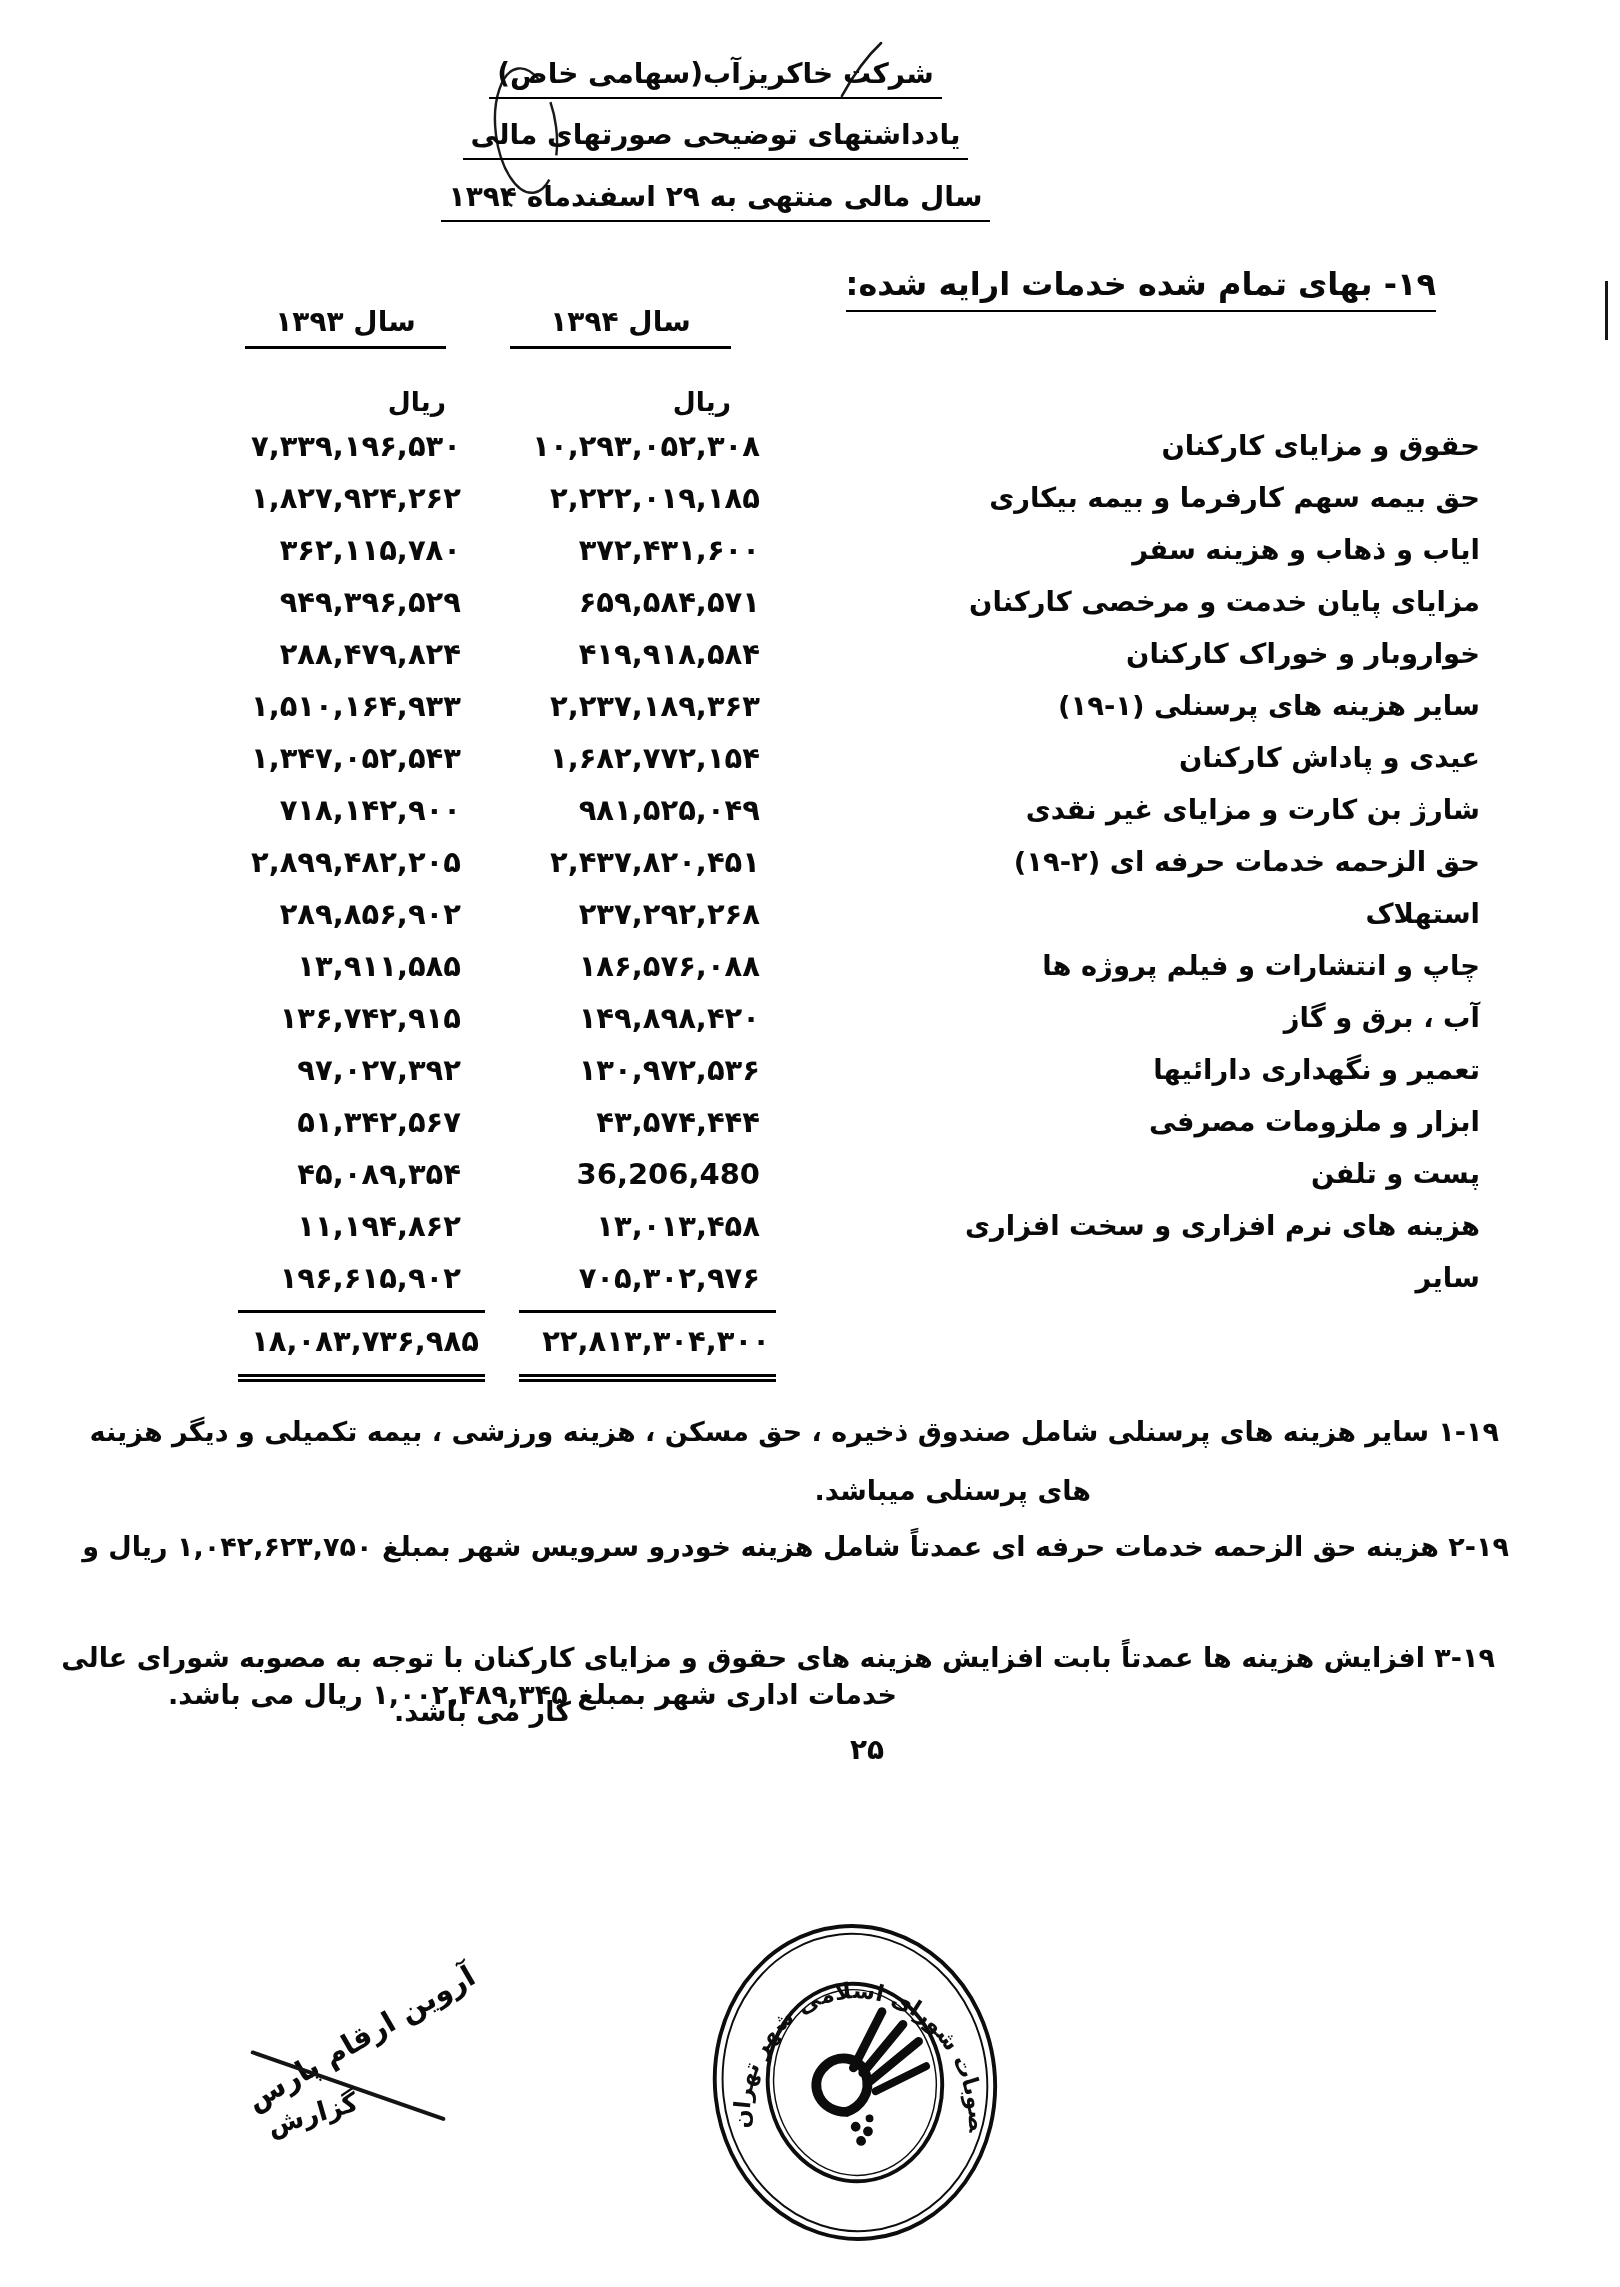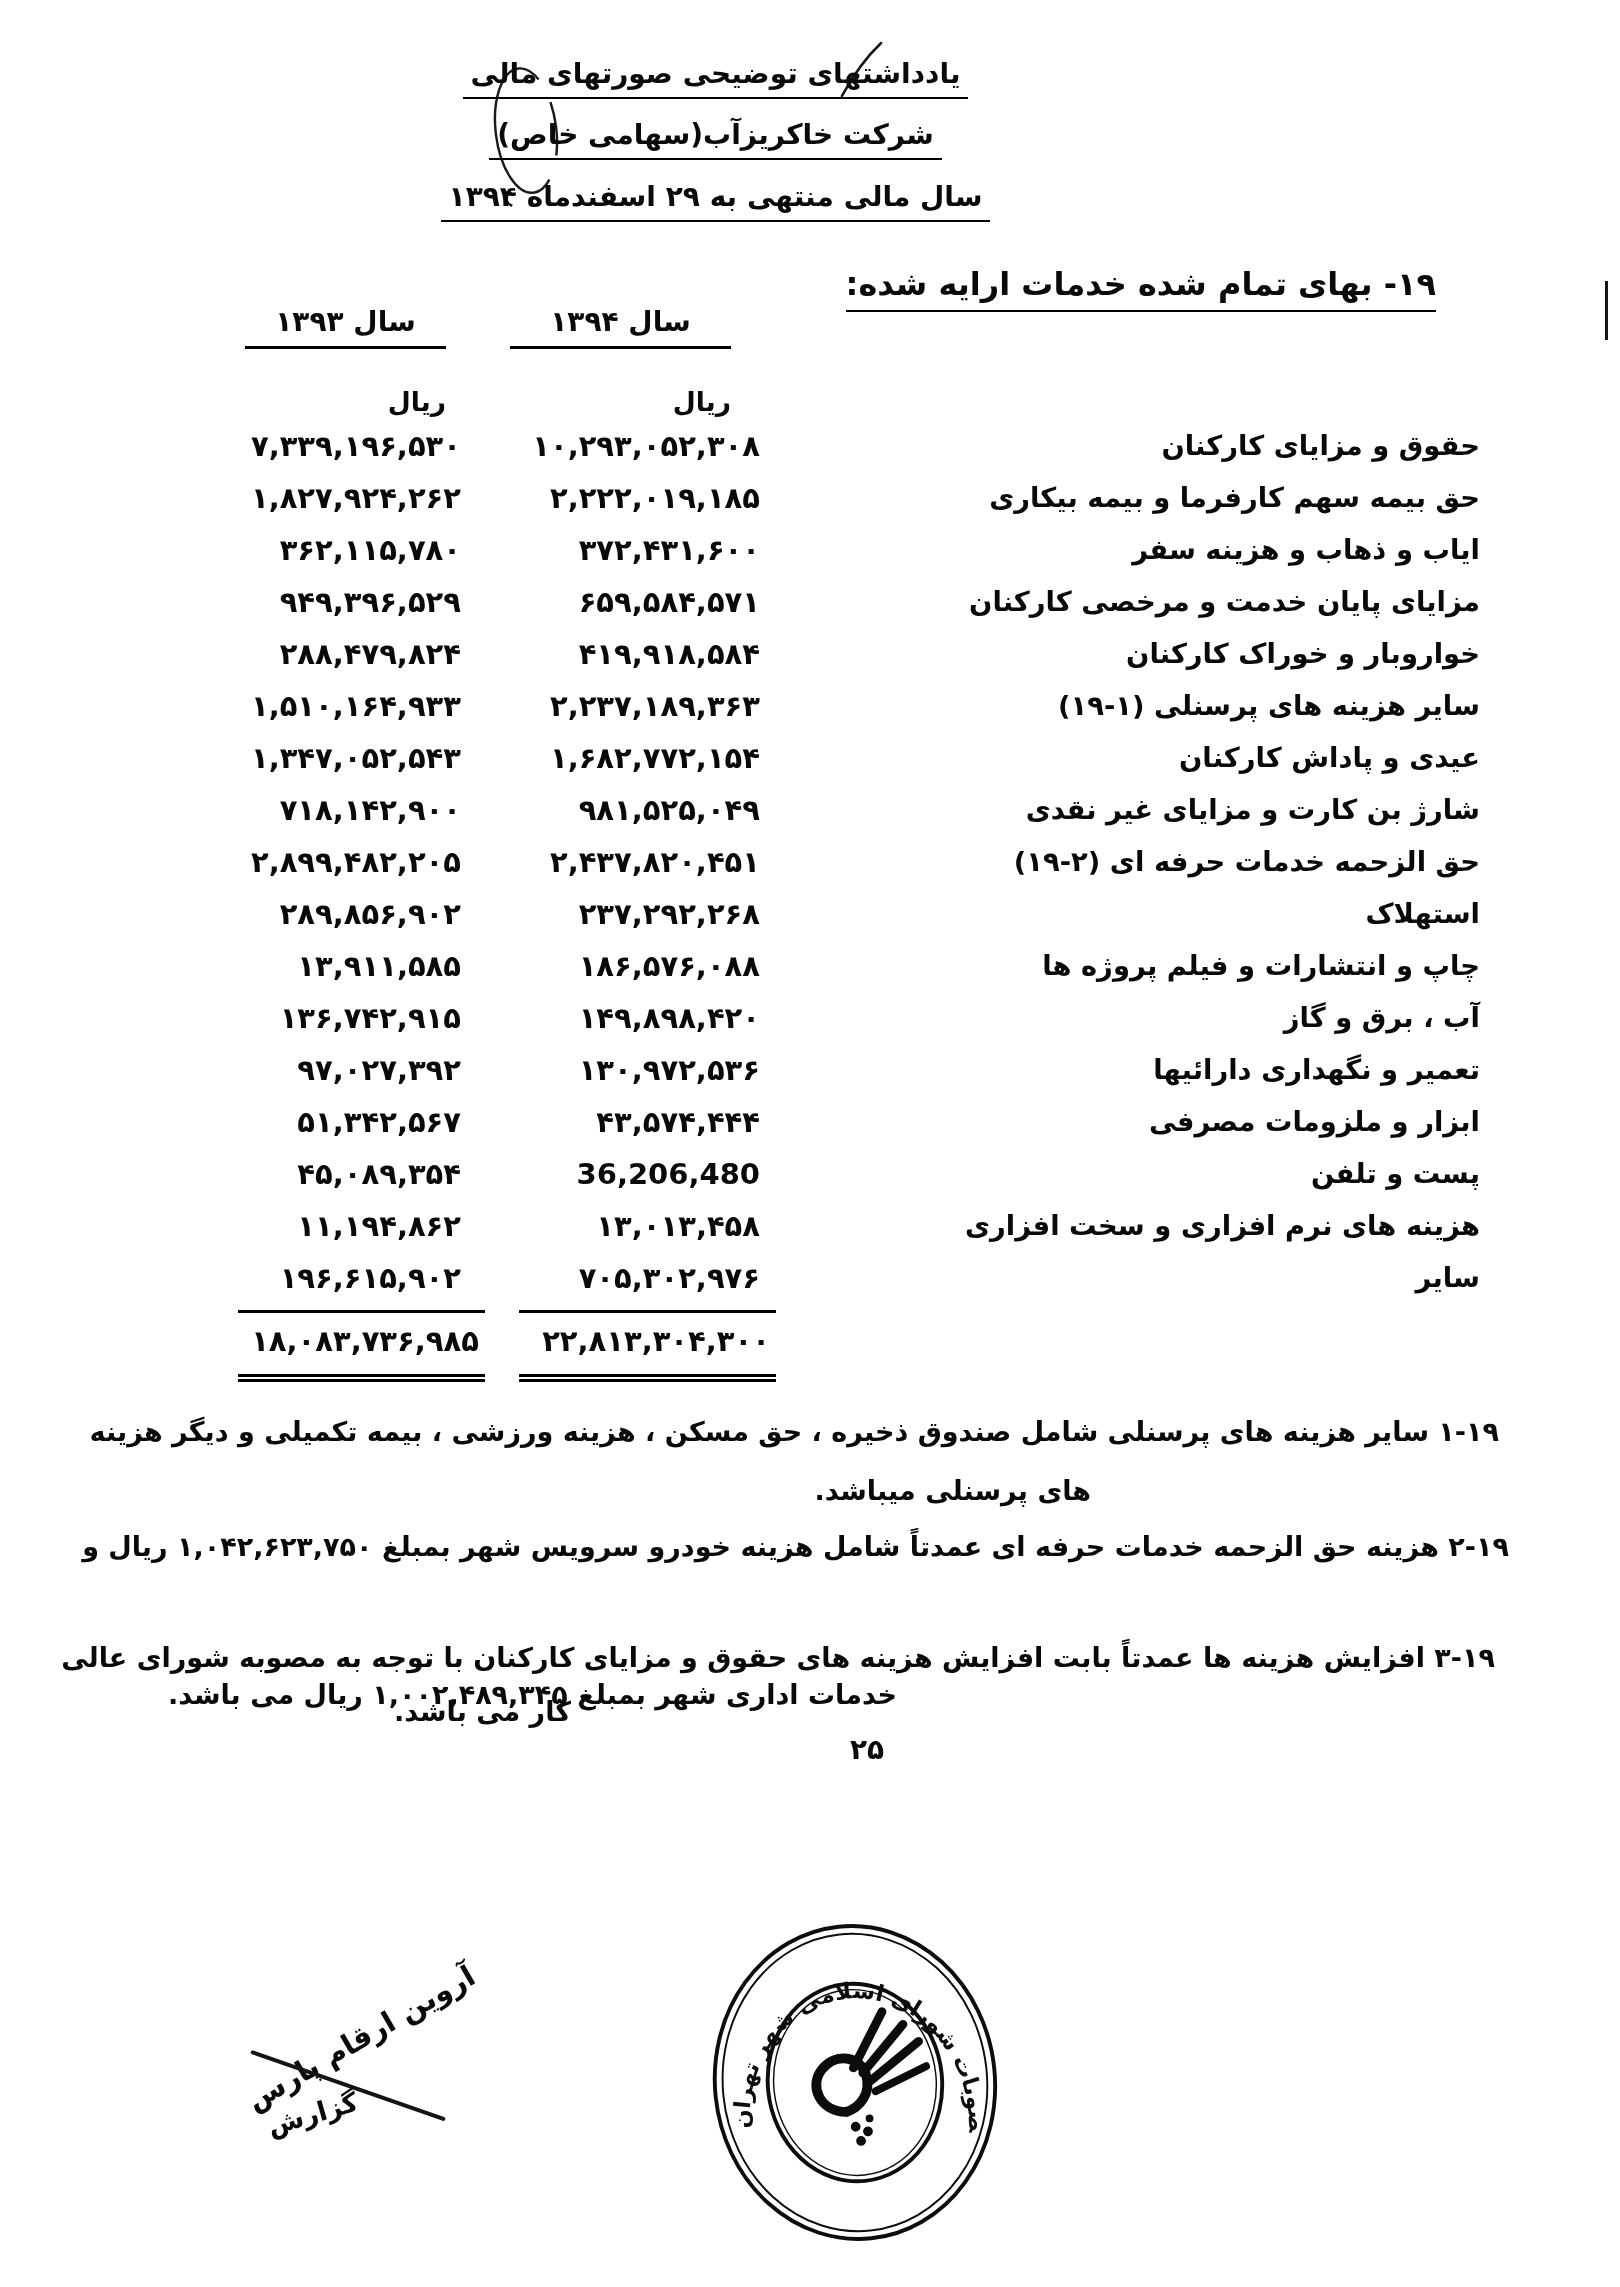--- a/index.html
+++ b/index.html
@@ -89,22 +89,22 @@
   <svg class="artifact" style="left:482px;top:57px" width="88" height="157" viewBox="0 0 90 160">
     <ellipse cx="45" cy="75" rx="31" ry="64" fill="none" stroke="#1a1a1a" stroke-width="2.5" stroke-dasharray="200 26" stroke-dashoffset="-55" transform="rotate(-7 45 75)"></ellipse>
     <path d="M28,138 q-7,10 3,14" fill="none" stroke="#1a1a1a" stroke-width="2.5"></path>
   </svg>
   <svg class="artifact" style="left:836px;top:39px" width="51" height="63" viewBox="0 0 52 64">
     <path d="M46,4 C29,20 18,36 6,58" fill="none" stroke="#161616" stroke-width="2.6" stroke-linecap="round"></path>
   </svg>
   <div class="edge-line"></div>
 
   <div class="hdr">
+    <div class="hline"><span>شرکت خاکریزآب(سهامی خاص)</span></div>
     <div class="hline"><span>یادداشتهای توضیحی صورتهای مالی</span></div>
-    <div class="hline"><span>شرکت خاکریزآب(سهامی خاص)</span></div>
     <div class="hline"><span>سال مالی منتهی به ۲۹ اسفندماه ۱۳۹۴</span></div>
   </div>
 
   <div class="section-title">۱۹- بهای تمام شده خدمات ارایه شده:</div>
 
   <div class="yearhead y94">سال ۱۳۹۴</div>
   <div class="yearhead y93">سال ۱۳۹۳</div>
   <div class="unit u94">ریال</div>
   <div class="unit u93">ریال</div>
 

